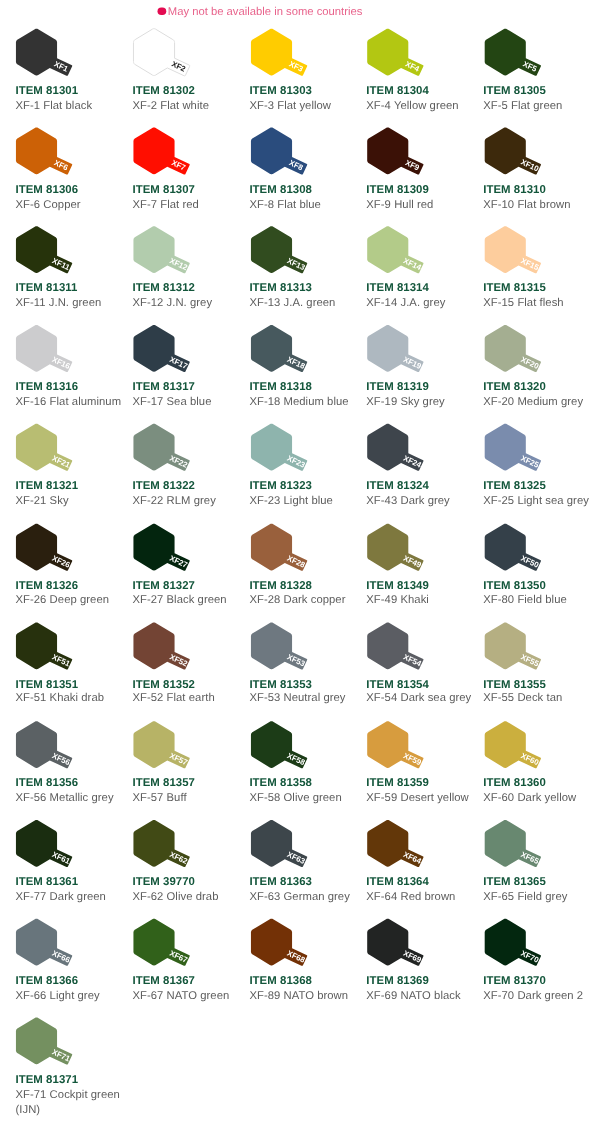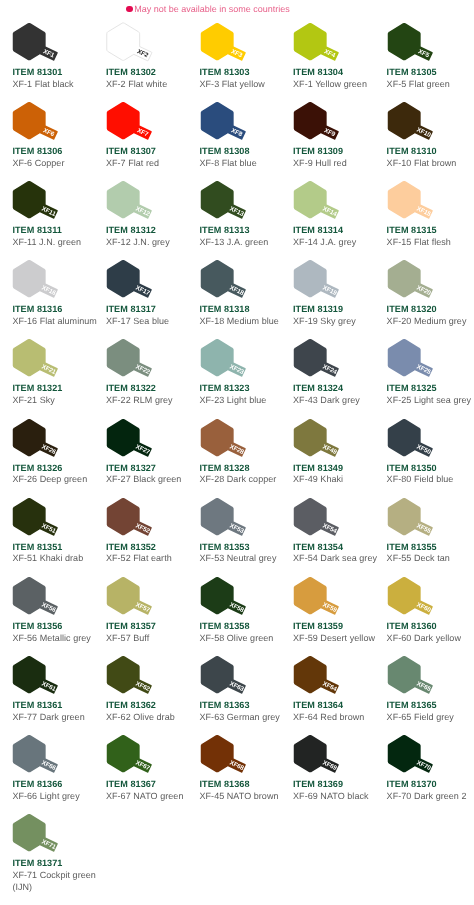--- a/index.html
+++ b/index.html
@@ -79,21 +79,21 @@
       <svg class="jar" width="62" height="46" viewBox="0 0 62 46">
         <g transform="translate(0.75,0.55)">
           <use href="#jarshape" fill="#B3C712"></use>
           <g transform="translate(27.2,21.35) rotate(25)">
             <text class="capcode" x="12.0" y="6.8" text-anchor="middle" fill="#FFFFFF">XF4</text>
           </g>
         </g>
       </svg>
       <div class="item-no">ITEM 81304</div>
       <div class="pname">
-        <div>XF-1 Yellow green</div>
+        <div>XF-4 Yellow green</div>
       </div>
     </div>
 <div class="cell" style="left:386.60px;top:21.80px;">
       <svg class="jar" width="62" height="46" viewBox="0 0 62 46">
         <g transform="translate(0.75,0.55)">
           <use href="#jarshape" fill="#234513"></use>
           <g transform="translate(27.2,21.35) rotate(25)">
             <text class="capcode" x="12.0" y="6.8" text-anchor="middle" fill="#FFFFFF">XF5</text>
           </g>
         </g>
@@ -609,21 +609,21 @@
     </div>
 <div class="cell" style="left:105.95px;top:655.00px;">
       <svg class="jar" width="62" height="46" viewBox="0 0 62 46">
         <g transform="translate(0.75,0.55)">
           <use href="#jarshape" fill="#414A15"></use>
           <g transform="translate(27.2,21.35) rotate(25)">
             <text class="capcode" x="12.0" y="6.8" text-anchor="middle" fill="#FFFFFF">XF62</text>
           </g>
         </g>
       </svg>
-      <div class="item-no">ITEM 81362</div>
+      <div class="item-no">ITEM 39770</div>
       <div class="pname">
         <div>XF-62 Olive drab</div>
       </div>
     </div>
 <div class="cell" style="left:199.50px;top:655.00px;">
       <svg class="jar" width="62" height="46" viewBox="0 0 62 46">
         <g transform="translate(0.75,0.55)">
           <use href="#jarshape" fill="#3D464B"></use>
           <g transform="translate(27.2,21.35) rotate(25)">
             <text class="capcode" x="12.0" y="6.8" text-anchor="middle" fill="#FFFFFF">XF63</text>
@@ -695,21 +695,21 @@
       <svg class="jar" width="62" height="46" viewBox="0 0 62 46">
         <g transform="translate(0.75,0.55)">
           <use href="#jarshape" fill="#733106"></use>
           <g transform="translate(27.2,21.35) rotate(25)">
             <text class="capcode" x="12.0" y="6.8" text-anchor="middle" fill="#FFFFFF">XF68</text>
           </g>
         </g>
       </svg>
       <div class="item-no">ITEM 81368</div>
       <div class="pname">
-        <div>XF-45 NATO brown</div>
+        <div>XF-89 NATO brown</div>
       </div>
     </div>
 <div class="cell" style="left:293.05px;top:734.15px;">
       <svg class="jar" width="62" height="46" viewBox="0 0 62 46">
         <g transform="translate(0.75,0.55)">
           <use href="#jarshape" fill="#222423"></use>
           <g transform="translate(27.2,21.35) rotate(25)">
             <text class="capcode" x="12.0" y="6.8" text-anchor="middle" fill="#FFFFFF">XF69</text>
           </g>
         </g>

